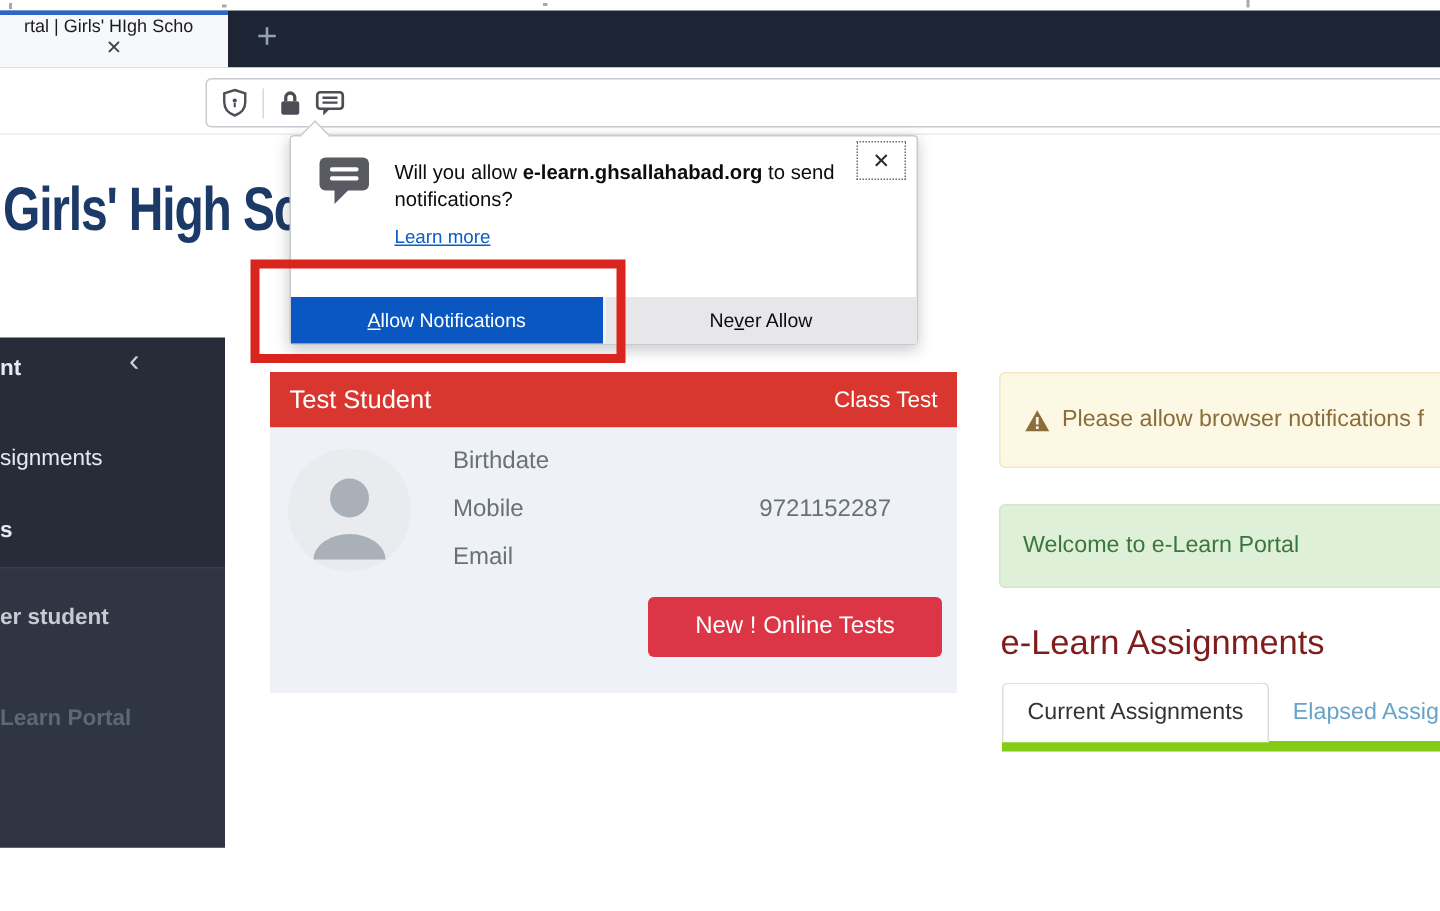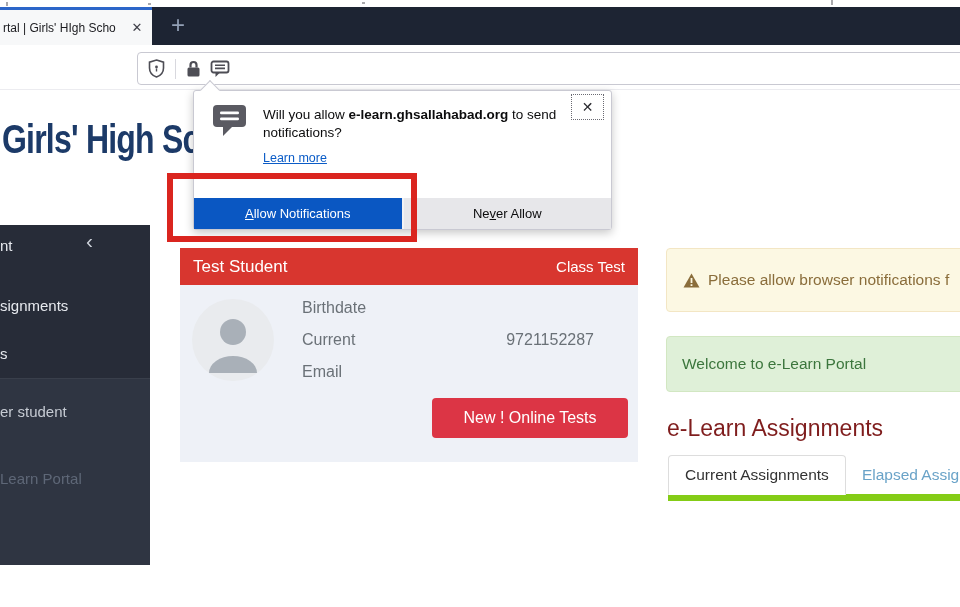--- a/index.html
+++ b/index.html
@@ -5,21 +5,21 @@
   * { box-sizing: border-box; margin: 0; padding: 0; }
   html,body { width:960px; height:607px; }
   body { font-family:"Liberation Sans", sans-serif; background:#fff; }
   .screen { position:relative; width:960px; height:607px; overflow:hidden; background:#fff; }
 
   
   .artifact { position:absolute; background:#a9a9ad; }
 
   
   .tabbar { position:absolute; left:0; top:7px; width:960px; height:38px; background:#1d2433; }
-  .tab-active { position:absolute; left:0; top:0; width:152px; height:38px; background:#f7f8f9; border-top:3px solid #2c66c9; display:flex; align-items:center; }
+  .tab-active { position:absolute; left:0; top:0; width:152px; height:38px; background:#f7f8f9; border-top:3px solid #2c66c9; display:flex; align-items:center;flex-direction:column; }
   .tab-title { font-size:12px; color:#1b1b1f; white-space:nowrap; overflow:hidden; padding-left:3px; width:126px; }
   .tab-close { font-size:13px; color:#40404a; width:22px; text-align:center; cursor:pointer; }
   .new-tab { position:absolute; left:158px; top:0; width:40px; height:38px; color:#93a0b6; font-size:24px; font-weight:300; text-align:center; line-height:36px; cursor:pointer; }
 
   
   .toolbar { position:absolute; left:0; top:45px; width:960px; height:45px; background:#fff; border-bottom:1px solid #ececf0; }
   .urlbar { position:absolute; left:137px; top:7px; width:830px; height:33px; background:#fff; border:1px solid #c9c9d2; border-radius:4px; display:flex; align-items:center; padding-left:10px; }
   .urlbar .sep { width:1px; height:20px; background:#d8d8de; margin:0 10px; }
   .url-text { margin-left:10px; font-size:15px; color:#7c7c84; white-space:nowrap; }
   .url-text b { color:#2b2b30; font-weight:700; }
@@ -40,21 +40,21 @@
 
   
   .annotation { position:absolute; left:167px; top:173px; width:250px; height:69px; border:6px solid #da251f; z-index:60; pointer-events:none; }
 
   
   .logo { position:absolute; left:2px; top:116px; font-size:41px; font-weight:700; color:#1c3a68; letter-spacing:-1px; white-space:nowrap; transform:scaleX(.78); transform-origin:left center; z-index:1; }
 
   
   .sidebar { position:absolute; left:0; top:225px; width:150px; height:340px; background:#272c38; z-index:1; }
   .sidebar-lower { position:absolute; left:0; top:153px; width:150px; height:187px; background:#2f3542; border-top:1px solid rgba(255,255,255,.05); }
-  .side-item { position:absolute; left:0; font-size:15px; color:#e6e9ee; white-space:nowrap; cursor:pointer; }
+  .side-item { position:absolute; left:0; font-size:15px; color:#e6e9ee; white-space:nowrap; cursor:pointer;font-weight:bold; }
   .side-chevron { position:absolute; left:86px; top:8px; font-size:21px; color:#cdd2da; line-height:16px; cursor:pointer; }
 
   
   .card-header { position:absolute; left:180px; top:248px; width:458px; height:37px; background:#d8362f; z-index:1; display:flex; align-items:center; justify-content:space-between; padding:0 13px; }
   .card-name { color:#fff; font-size:17px; }
   .card-badge { color:#fff; font-size:15px; }
   .card-body { position:absolute; left:180px; top:285px; width:458px; height:177px; background:#eef1f7; z-index:1; }
   .avatar { position:absolute; left:12px; top:14px; width:82px; height:82px; border-radius:50%; background:#e9ebee; overflow:hidden; }
   .field-label { position:absolute; left:122px; font-size:16px; color:#6a7177; }
   .field-value { position:absolute; right:44px; font-size:16px; color:#6a7177; }
@@ -137,21 +137,21 @@
   </div>
   <div class="card-body">
     <div class="avatar">
       <svg width="82" height="82" viewBox="0 0 82 82">
           <circle cx="41" cy="33" r="13" fill="#a9b0b8"></circle>
           <path d="M17 74 a24 17 0 0 1 48 0 Z" fill="#a9b0b8"></path>
         </svg>
     </div>
     <span class="field-label" style="top:14px;">Birthdate</span>
     <span class="field-value" style="top:14px;"></span>
-    <span class="field-label" style="top:46px;">Current</span>
+    <span class="field-label" style="top:46px;">Mobile</span>
     <span class="field-value" style="top:46px;">9721152287</span>
     <span class="field-label" style="top:78px;">Email</span>
     <span class="field-value" style="top:78px;"></span>
     <button class="cta-btn">New ! Online Tests</button>
   </div>
 
   <div class="alert alert-warning">
     <svg width="17" height="15" viewBox="0 0 17 15">
         <path d="M8.5 0.5 L16.5 14.5 H0.5 Z" fill="#8a6d3b"></path>
         <rect x="7.6" y="5" width="1.8" height="5" fill="#fcf8e3"></rect>

